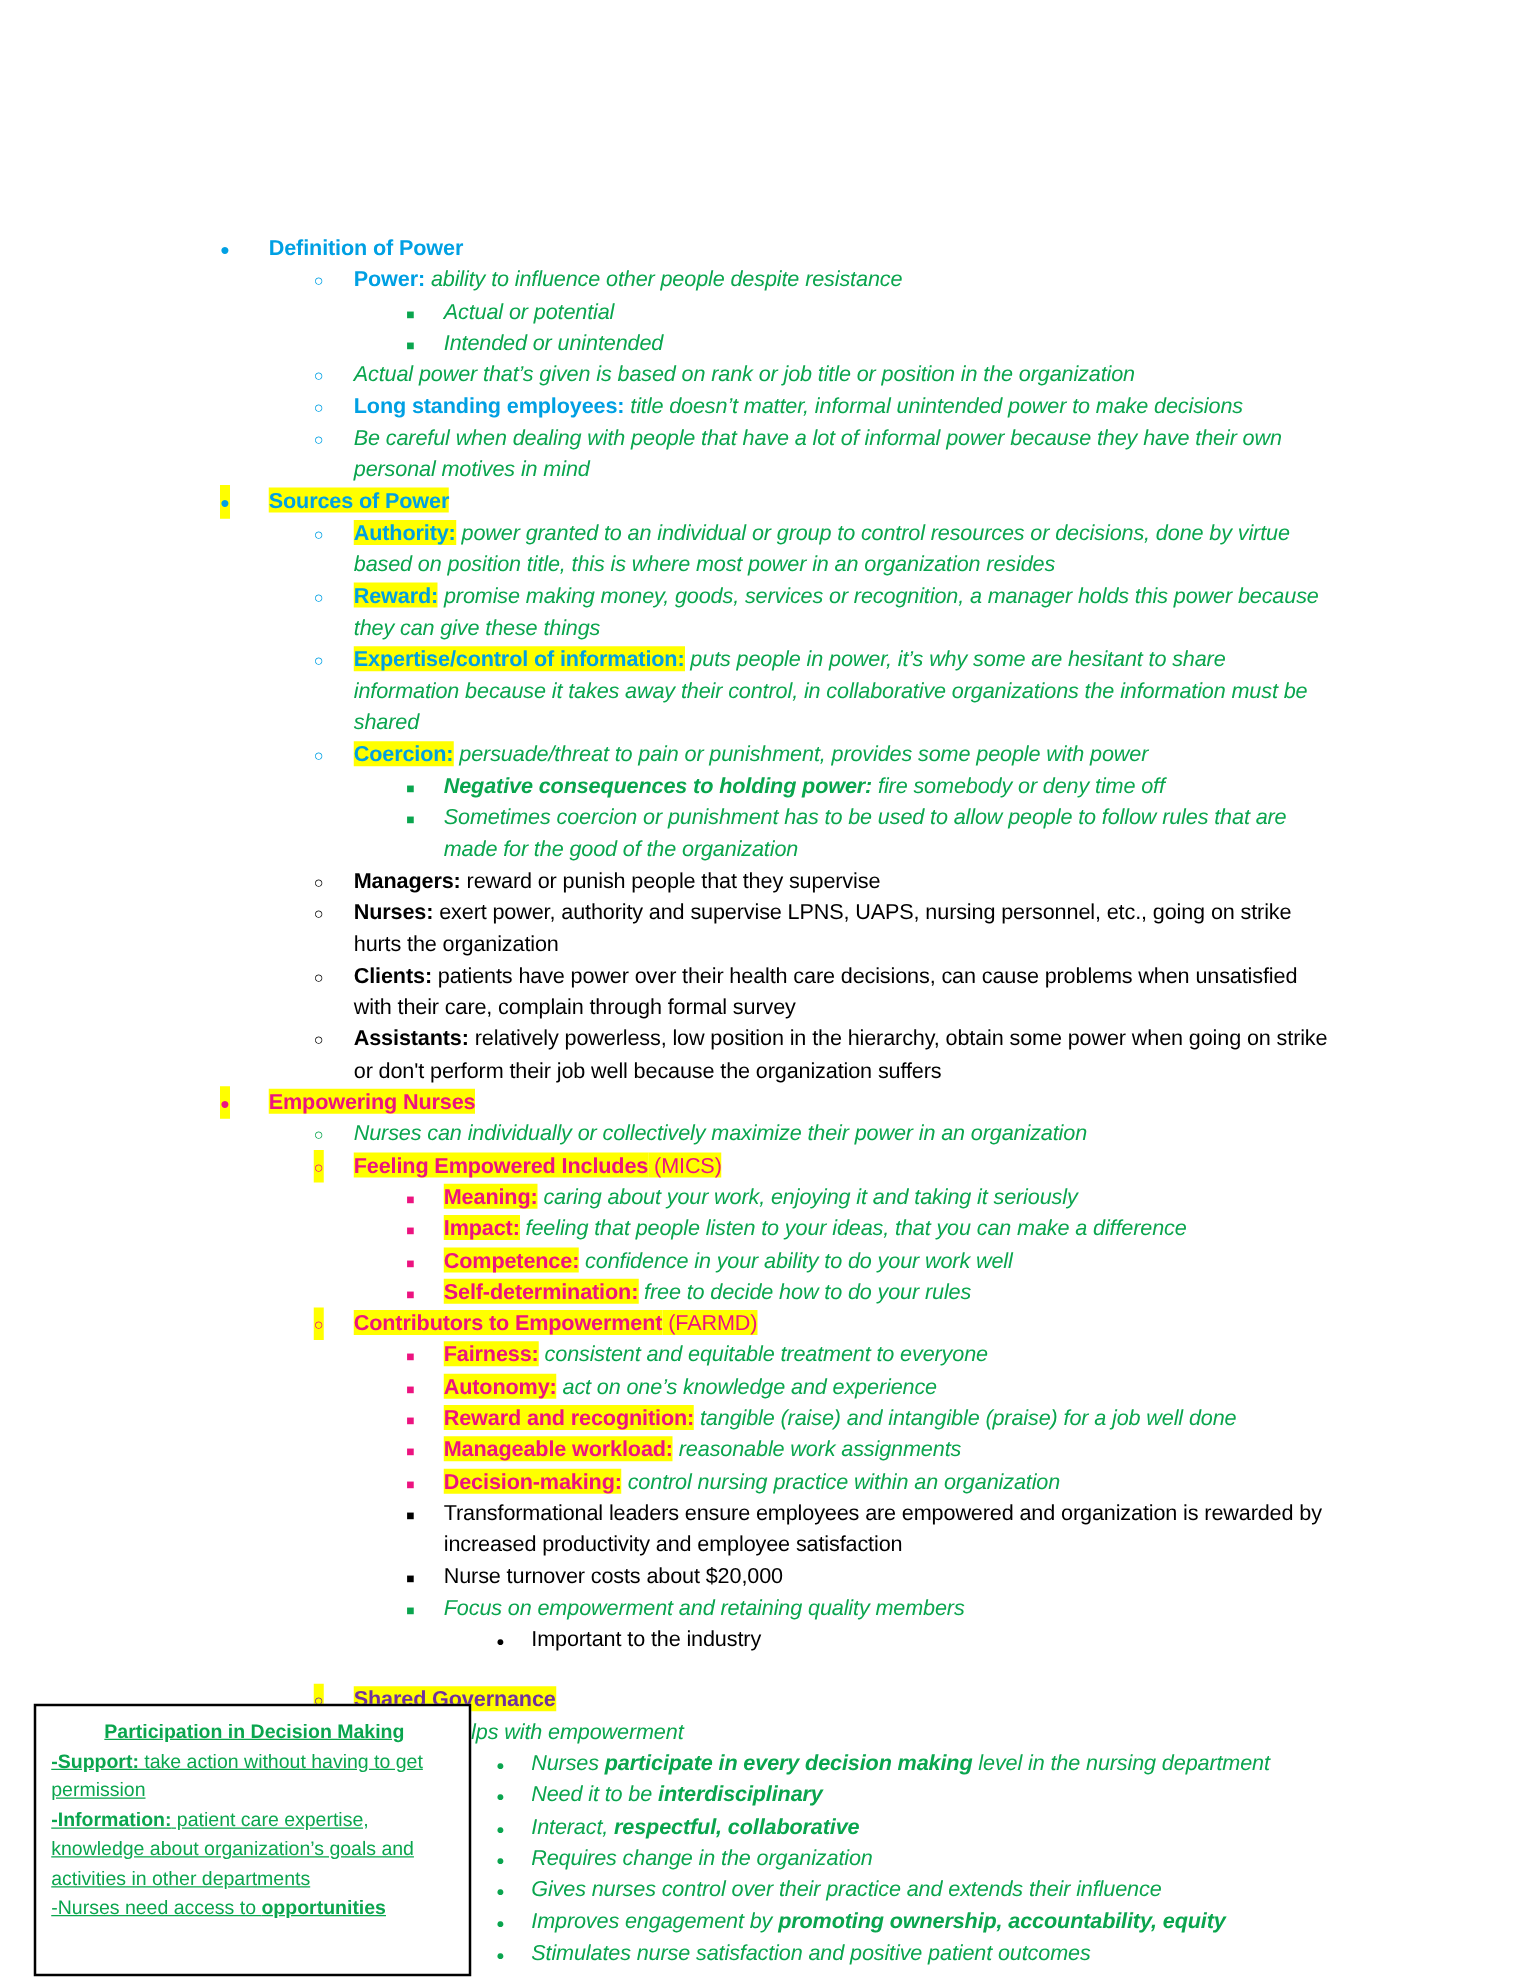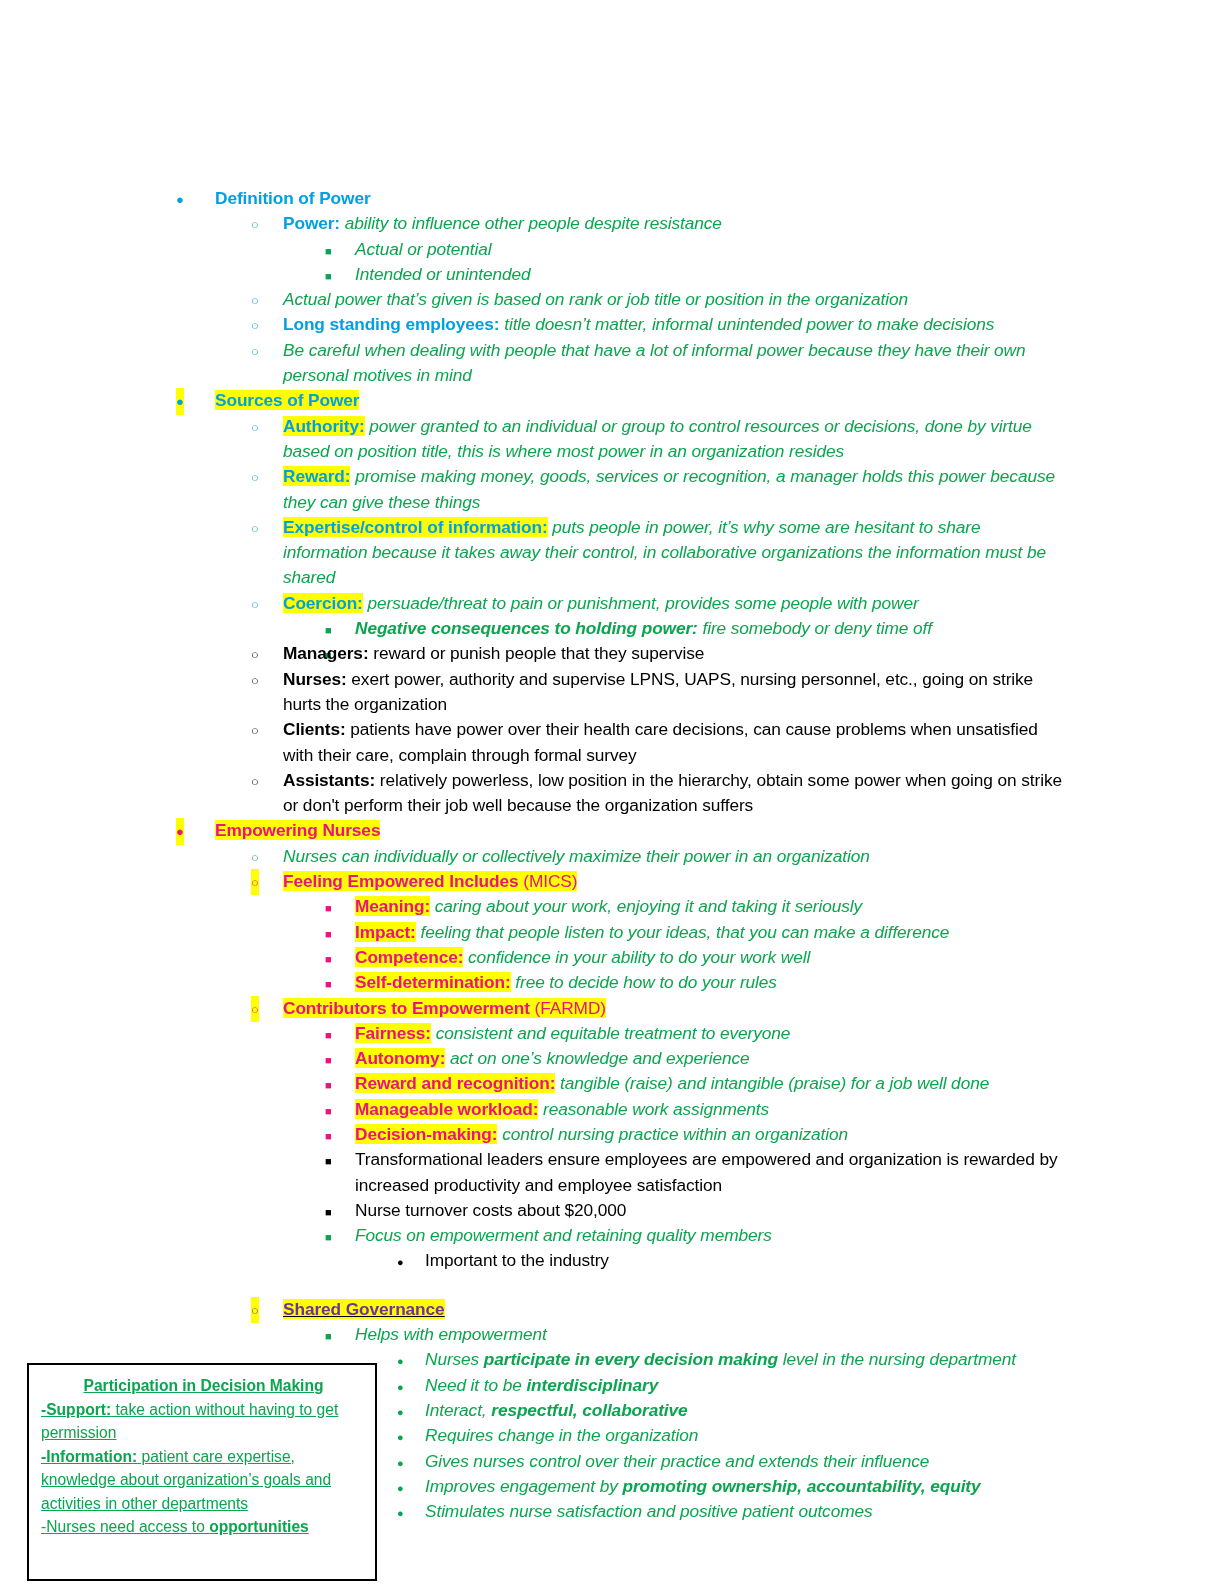--- a/index.html
+++ b/index.html
@@ -187,20 +187,21 @@
       <span class="txt bold c-blue hl">Coercion:</span><span class="txt c-green"> persuade/threat to pain or punishment, provides some people with power</span>
     </div>
 
     <div class="row lvl3">
       <span class="bullet b-square c-green"></span>
       <span class="txt bold c-green">Negative consequences to holding power:</span><span class="txt c-green"> fire somebody or deny time off</span>
     </div>
 
     <div class="row lvl3">
       <span class="bullet b-square c-green"></span>
+      <span class="txt c-green">Sometimes coercion or punishment has to be used to allow people to follow rules that are made for the good of the organization</span>
     </div>
 
 
     <div class="row lvl2">
       <span class="bullet b-circle c-black"></span>
       <span class="txt bold c-black">Managers:</span><span class="txt c-black"> reward or punish people that they supervise</span>
     </div>
 
     <div class="row lvl2">
       <span class="bullet b-circle c-black"></span>
@@ -295,21 +296,21 @@
     <div class="row lvl3">
       <span class="bullet b-square c-green"></span>
       <span class="txt c-green">Focus on empowerment and retaining quality members</span>
     </div>
 
     <div class="row lvl4">
       <span class="bullet b-disc2 c-black"></span>
       <span class="txt c-black">Important to the industry</span>
     </div>
 
-    <div class="row lvl2" style="margin-top:23px;text-decoration:underline;">
+    <div class="row lvl2" style="margin-top:23px;">
       <span class="bullet b-circle c-purple hl"></span>
       <span class="txt bold c-purple hl">Shared Governance</span>
     </div>
 
     <div class="row lvl3">
       <span class="bullet b-square c-green"></span>
       <span class="txt c-green">Helps with empowerment</span>
     </div>
 
     <div class="row lvl4">

